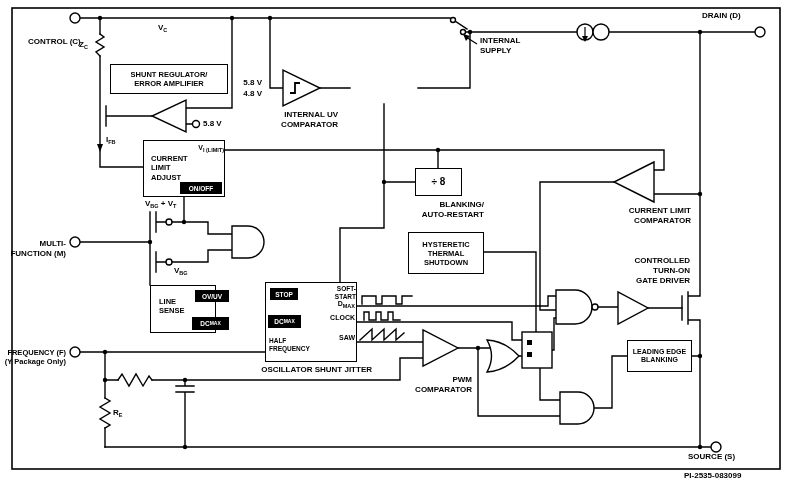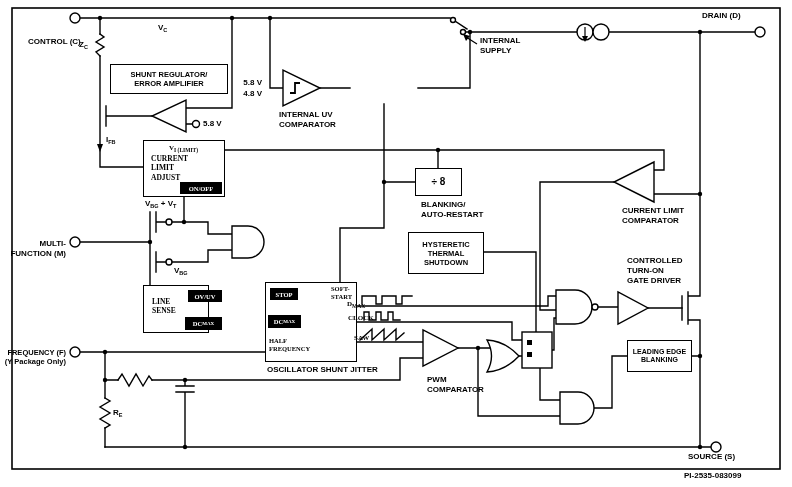--- a/index.html
+++ b/index.html
@@ -1,28 +1,28 @@
 <!DOCTYPE html>
 <html><head>
 <meta charset="utf-8">
 <style>
   html,body{margin:0;padding:0;background:#fff;}
   #canvas{position:relative;width:792px;height:487px;background:#fff;overflow:hidden;
           font-family:"Liberation Sans",sans-serif;color:#000;}
   #wires-svg{position:absolute;left:0;top:0;width:792px;height:487px;}
   .lbl{position:absolute;font-size:8px;font-weight:bold;line-height:1.25;white-space:pre-line;}
-  .ctr{text-align:left;margin-left:25px;}
+  .ctr{text-align:right;}
   .rt{text-align:right;}
   .f75{font-size:7.5px;}
   .f7{font-size:7px;}
   .f65{font-size:6.5px;line-height:1.3;}
   .blk{position:absolute;border:1.4px solid #000;background:#fff;box-sizing:border-box;
        display:flex;align-items:center;justify-content:center;text-align:center;
        font-size:8px;font-weight:bold;white-space:pre-line;line-height:1.2;}
-  .panel{position:absolute;border:1.4px solid #000;background:#fff;box-sizing:border-box;font-family:Liberation Serif, serif;}
+  .panel{position:absolute;border:1.4px solid #000;background:#fff;box-sizing:border-box;}
   .tab{position:absolute;background:#000;color:#fff;font-size:6.5px;font-weight:bold;
        display:flex;align-items:center;justify-content:center;white-space:nowrap;}
   sub{font-size:5.5px;vertical-align:-1.5px;line-height:1;}
   .tab sub{font-size:5px;vertical-align:-1px;}
 </style>
 </head>
 <body>
 
 <div id="canvas">
 
@@ -155,21 +155,21 @@
 BLANKING</div>
 
 <div class="panel" style="left:143px;top:140px;width:82px;height:57px">
   <span class="lbl ctr f7" style="left:0;top:3px;width:100%"><span>V</span><sub>I (LIMIT)</sub></span>
   <span class="lbl f75" style="left:7px;top:13px">CURRENT
 LIMIT
 ADJUST</span>
   <div class="tab" style="right:2px;bottom:2px;width:42px;height:12px">ON/OFF</div>
 </div>
 
-<div class="panel" style="left:143px;top:285px;width:66px;height:48px">
+<div class="panel" style="left:150px;top:285px;width:66px;height:48px">
   <span class="lbl f75" style="left:8px;top:11px">LINE
 SENSE</span>
   <div class="tab" style="left:44px;top:4px;width:34px;height:12px">OV/UV</div>
   <div class="tab" style="left:41px;top:31px;width:37px;height:13px">
         <span>DC</span>
         <sub>MAX</sub>
       </div>
 </div>
 
 <div class="panel" style="left:265px;top:282px;width:92px;height:80px">

